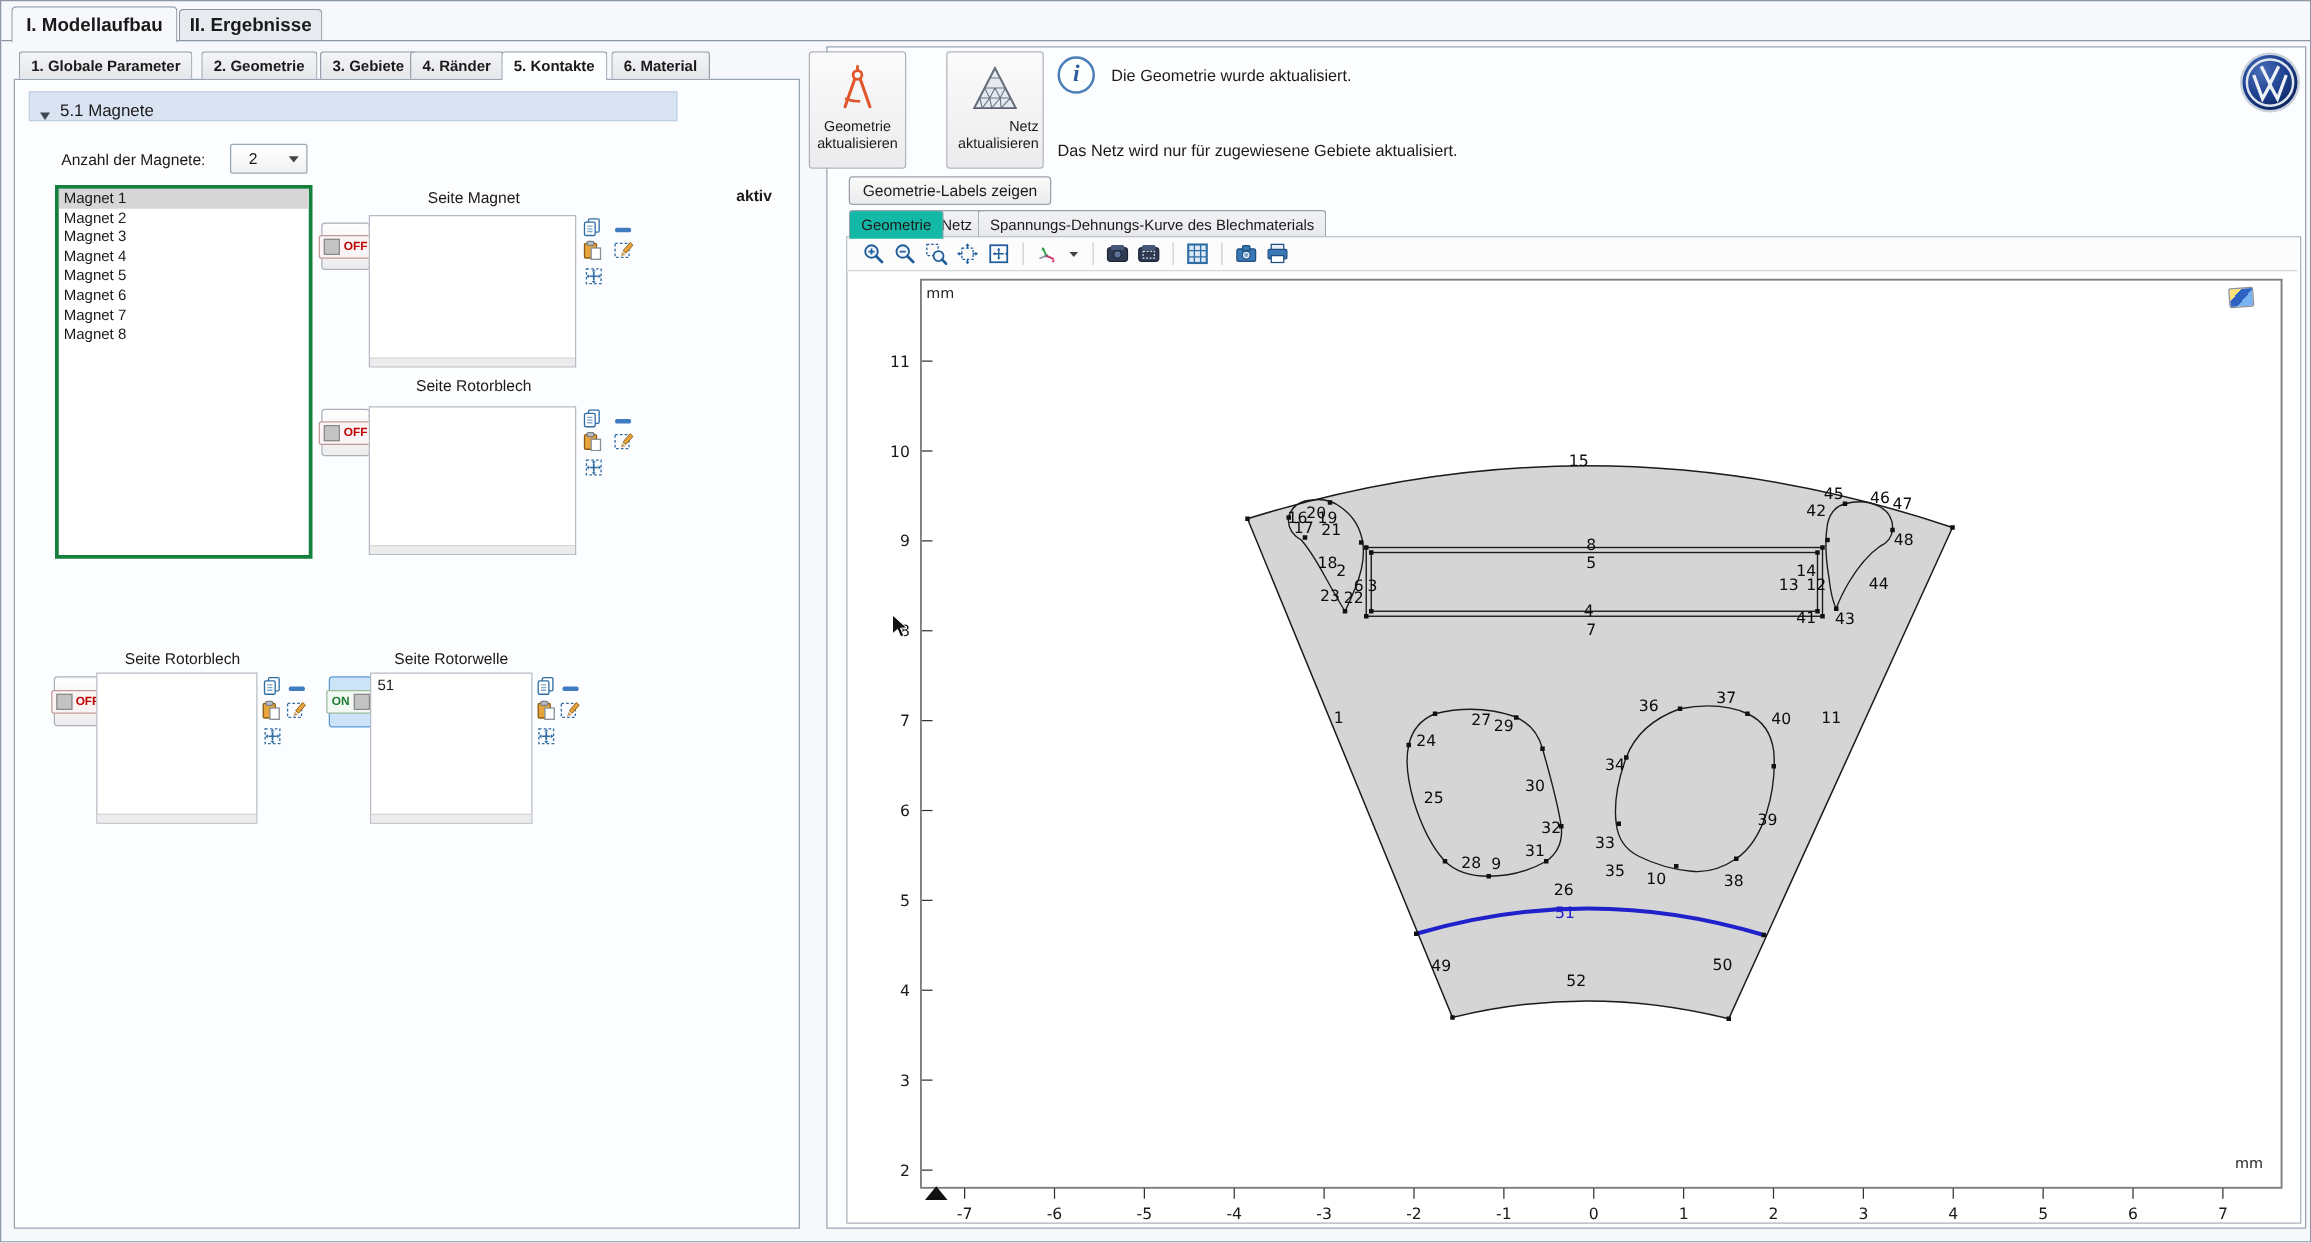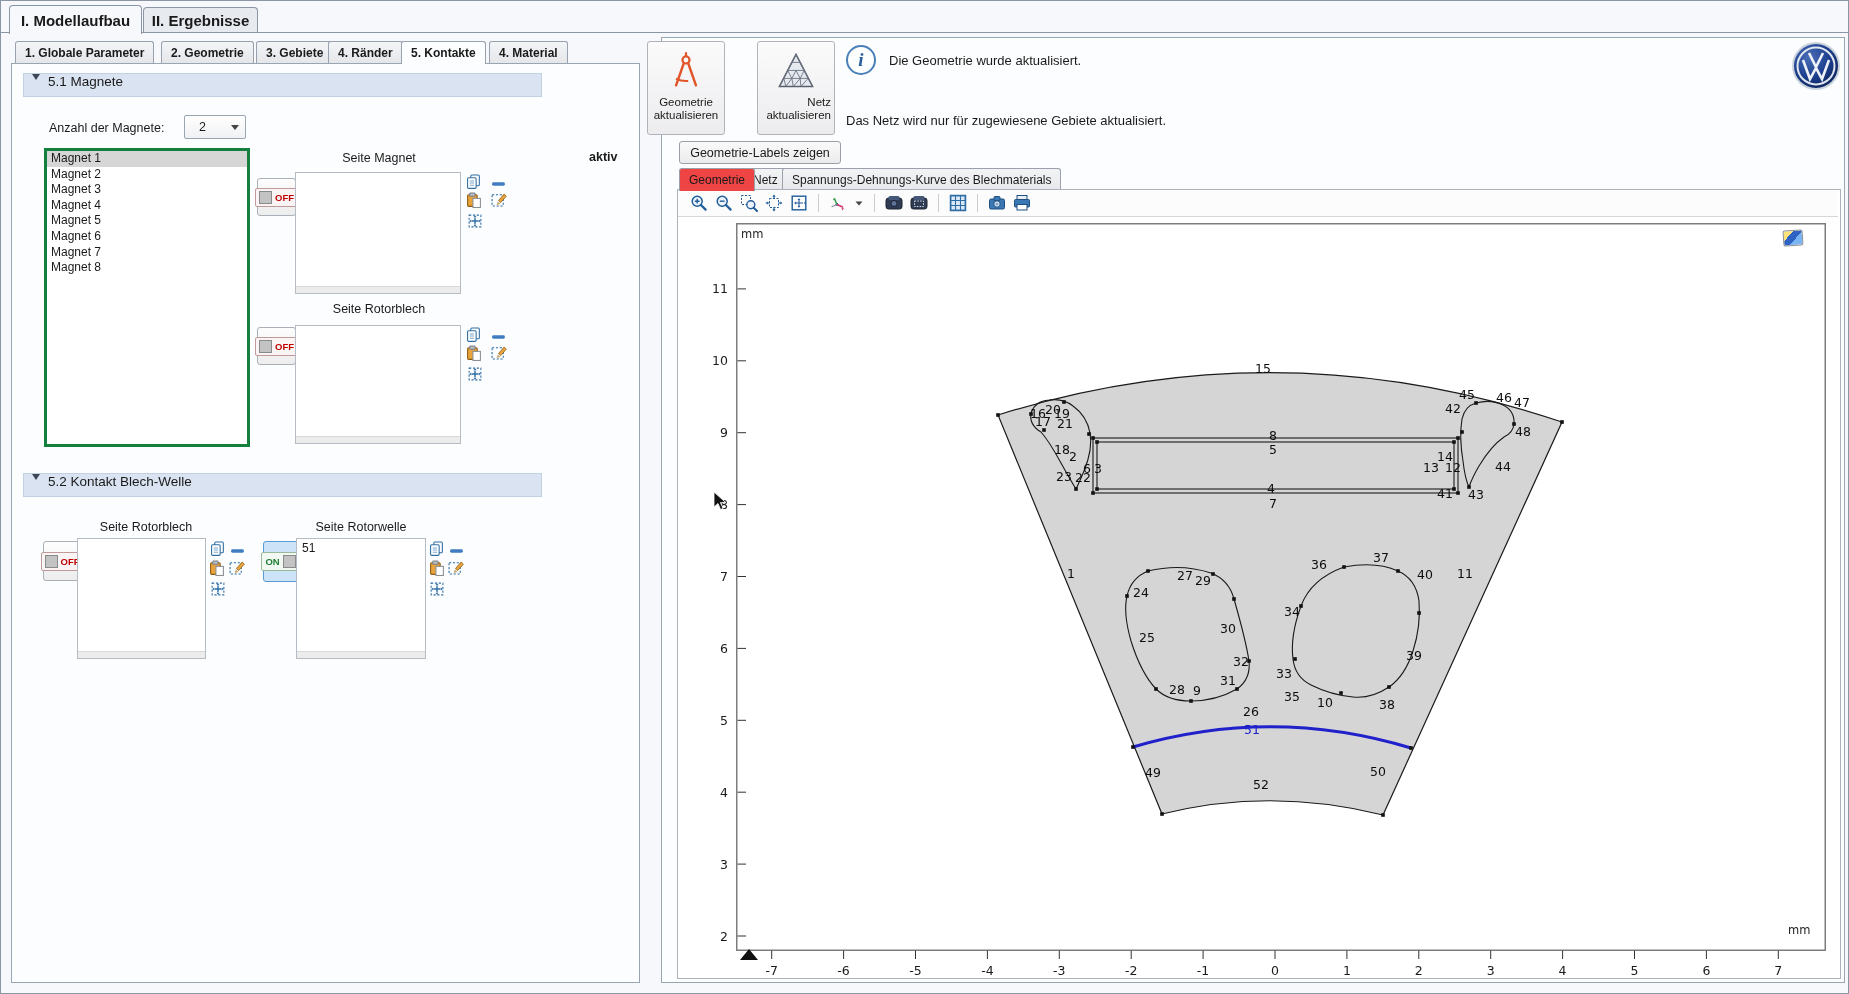--- a/index.html
+++ b/index.html
@@ -18,21 +18,21 @@
   
   .stab{position:absolute;box-sizing:border-box;border:1px solid #98a1ad;border-bottom:none;
         border-radius:3px 3px 0 0;font-weight:bold;font-size:12px;display:flex;align-items:center;
         justify-content:center;padding:0 9px;height:22px;top:40px;}
   .stab.active{background:#fcfdfe;height:23px;z-index:4;}
   .stab.inactive{background:linear-gradient(#f4f5f7,#e4e6ea);z-index:2;}
 
   .panel{position:absolute;border:1px solid #9aa5b2;background:#fcfdfe;}
 
   .sectionbar{position:absolute;background:#d9e3f1;border:1px solid #c2d0e4;display:flex;
-              align-items:flex-start;font-size:13.5px;padding-left:8px;gap:8px;}
+              align-items:flex-end;font-size:13.5px;padding-left:8px;gap:8px;}
   .tri{width:0;height:0;border-left:4.5px solid transparent;border-right:4.5px solid transparent;
        border-top:6px solid #3c4654;}
 
   .lbl{position:absolute;font-size:12.5px;white-space:nowrap;}
   .lbl.b{font-weight:bold;}
   .center{transform:translateX(-50%);}
 
   
   .listbox{position:absolute;border:3px solid #15803d;background:#ffffff;overflow:hidden;}
   .listitem{height:15.6px;line-height:15.6px;font-size:12px;padding-left:4px;white-space:nowrap;}
@@ -63,21 +63,21 @@
           justify-content:flex-start;padding-top:8px;font-size:11.5px;text-align:center;line-height:13px;}
   .smallbtn{position:absolute;border:1px solid #9aa0a8;border-radius:3px;background:linear-gradient(#fafafa,#ebebed);
             font-size:12.5px;display:flex;align-items:center;justify-content:center;text-align:right;}
   .infocircle{position:absolute;width:26px;height:26px;border:2px solid #4a80b8;border-radius:50%;
               color:#2c5f9e;font-family:"Liberation Serif",serif;font-style:italic;font-weight:bold;
               font-size:19px;display:flex;align-items:center;justify-content:center;background:#fdfefe;}
 
   
   .vtab{position:absolute;height:21px;top:167px;border:1px solid #9aa1ab;border-bottom:none;border-radius:3px 3px 0 0;
         font-size:12px;display:flex;align-items:center;justify-content:center;padding:0 9px;}
-  .vtab.active{background:#ef4444;height:22px;z-index:4;}
+  .vtab.active{background:#14b8a6;height:22px;z-index:4;}
   .vtab.inactive{background:linear-gradient(#f2f3f5,#e6e8eb);}
 
   .gbox{position:absolute;border:1px solid #aab2bb;background:#ffffff;}
   .toolbar{position:absolute;left:677px;right:12px;top:189px;height:26px;background:#fcfcfd;
            border-bottom:1px solid #d4d7db;display:flex;align-items:center;padding-left:10px;gap:3px;z-index:2;}
   .tbtn{width:22px;height:22px;display:flex;align-items:center;justify-content:center;}
   .tsep{width:1px;height:18px;background:#c9cdd2;margin:0 5px;}
 
   .plotwrap{position:absolute;left:735px;top:222px;width:1090px;height:728px;}
   .plotwrap svg{overflow:visible;}
@@ -109,21 +109,21 @@
   <div class="stab inactive" style="left:255px;">
       <span>3. Gebiete</span>
     </div>
   <div class="stab inactive" style="left:327px;">
       <span>4. Ränder</span>
     </div>
   <div class="stab active" style="left:400px;">
       <span>5. Kontakte</span>
     </div>
   <div class="stab inactive" style="left:488px;">
-      <span>4. Material</span>
+      <span>6. Material</span>
     </div>
 
   <div class="panel" style="left:10px;top:62px;width:627px;height:918px;"></div>
 
   <div class="sectionbar" style="left:22px;top:72px;width:509px;height:22px;">
     <span class="tri"></span>
     <span>5.1 Magnete</span>
   </div>
 
   <div class="lbl" style="left:48px;top:120px;">Anzahl der Magnete:</div>
@@ -228,24 +228,20 @@
       </svg>
     </span>
   <span class="mini-icon" style="left:466px;top:365px;">
       <svg viewBox="0 0 15 15">
         <rect x="2" y="2" width="11" height="11" fill="none" stroke="#2e6da4" stroke-dasharray="2 1.6"></rect>
         <path d="M7.5 4.4v6.2M4.4 7.5h6.2" stroke="#2e6da4" stroke-width="1.3"></path>
         <path d="M7.5 2l-1.5 2h3zM7.5 13l-1.5-2h3zM2 7.5l2-1.5v3zM13 7.5l-2-1.5v3z" fill="#2e6da4"></path>
       </svg>
     </span>
 
-  <div class="sectionbar" style="left:22px;top:472px;width:509px;height:22px;">
-    <span class="tri"></span>
-    <span>5.2 Kontakt Blech-Welle</span>
-  </div>
 
   <div class="lbl center" style="left:145px;top:519px;">Seite Rotorblech</div>
   <div class="toggle" style="left:42px;top:540px;width:36px;height:38px;">
     <span class="pill">
       <span class="sq"></span>
       <span class="offtxt">OFF</span>
     </span>
   </div>
   <div class="selbox" style="left:76px;top:537px;width:127px;height:119px;">
     <div class="hscroll"></div>

